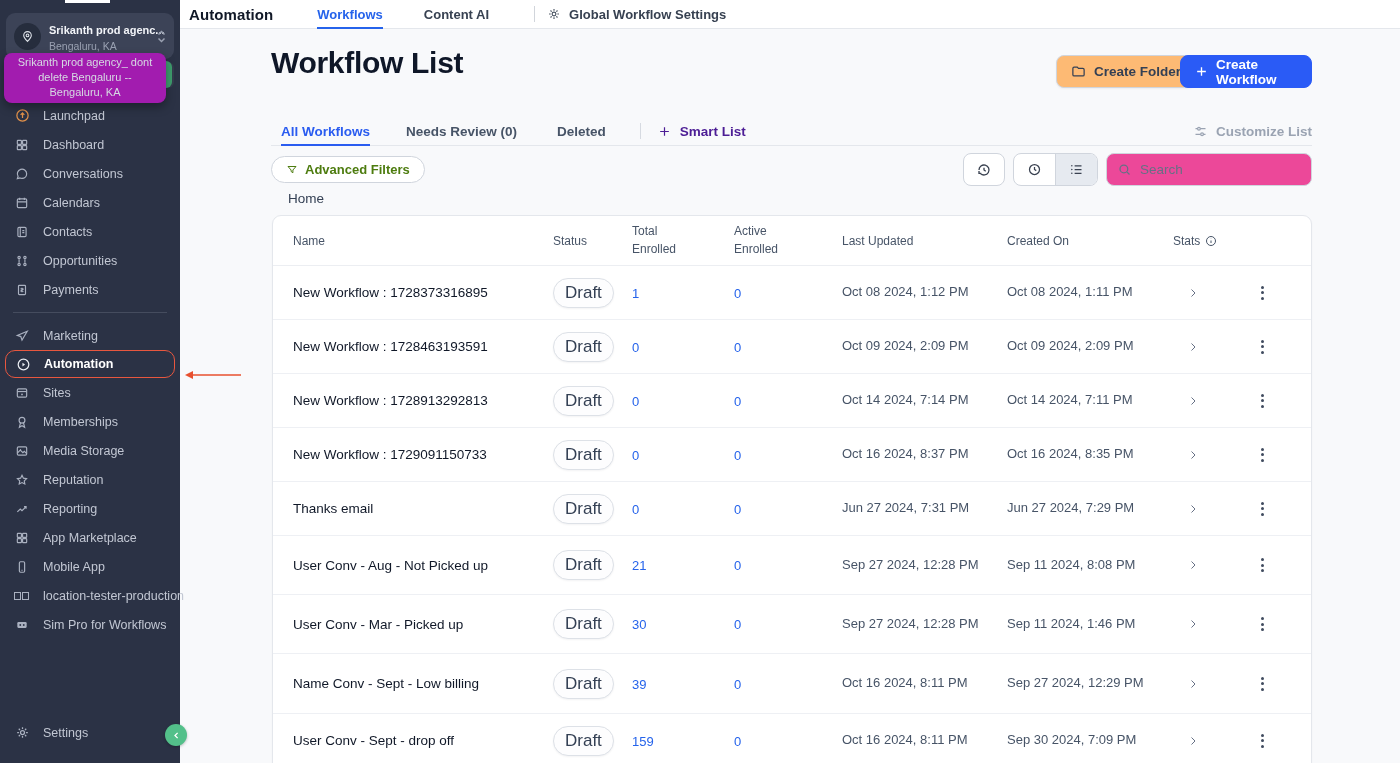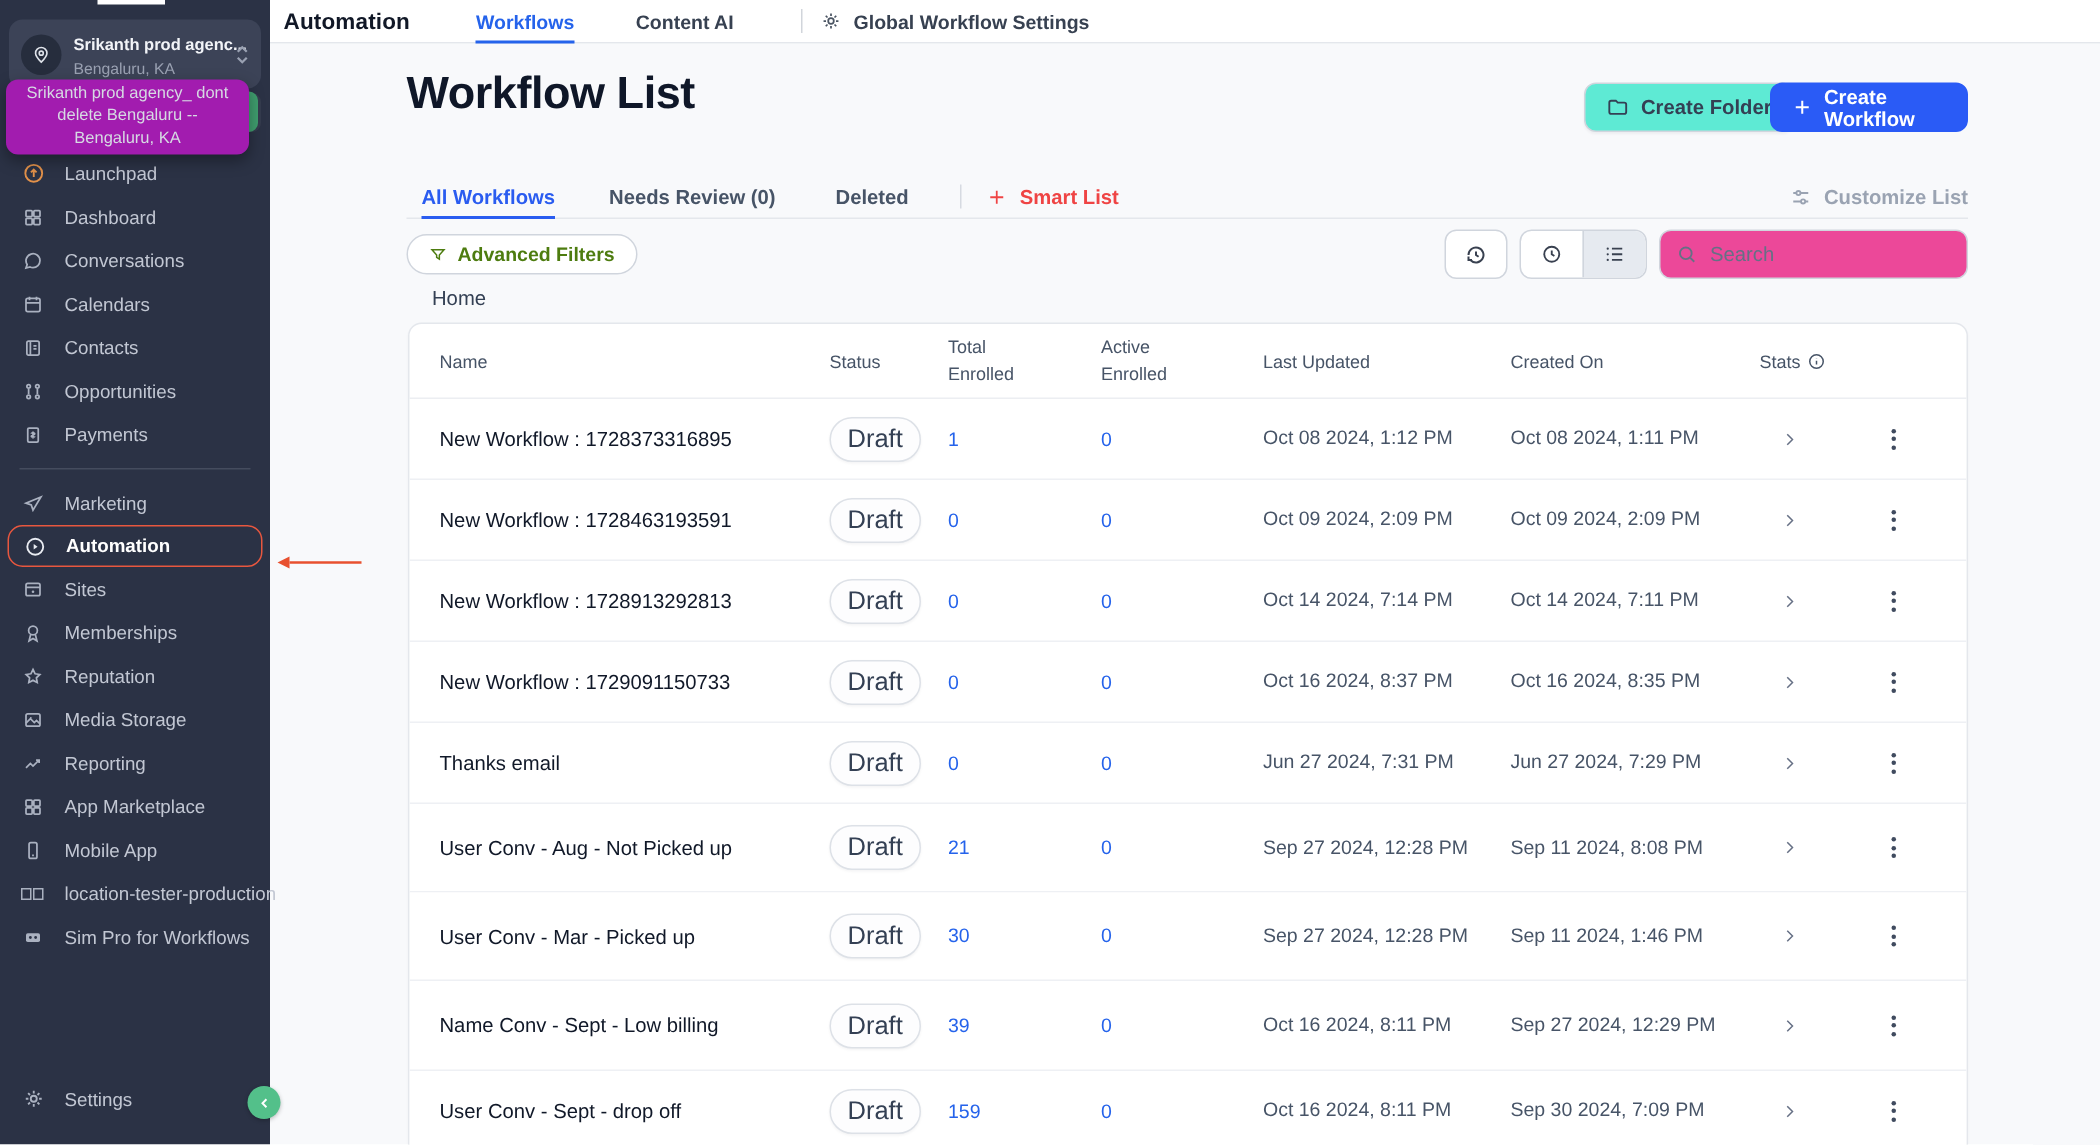--- a/index.html
+++ b/index.html
@@ -63,34 +63,34 @@
     font-weight:600; color:#374151; cursor:pointer; }
   .top-settings .gicon { color:#4b5563; }
 
   
   .content { position:absolute; left:180px; top:29px; width:1220px; height:734px;
     background:#f8f9fb; }
   .page-title { position:absolute; left:91px; top:17px; font-size:30px; font-weight:700;
     color:#0f1728; letter-spacing:-.3px; }
   .btn { display:flex; align-items:center; gap:8px; height:33px; border-radius:8px;
     font-size:13.5px; font-weight:600; cursor:pointer; padding:0 14px; }
-  .btn-folder { position:absolute; left:876px; top:26px; background:#5eead4;
+  .btn-folder { position:absolute; left:876px; top:26px; background:#fdba74;
     border:1px solid #d0d5dd; color:#344054; box-shadow:0 1px 2px rgba(16,24,40,.05); }
   .btn-primary { position:absolute; left:1000px; top:26px; width:132px; justify-content:center;
     background:#2a5bf6; border:1px solid #2a5bf6; color:#fff; }
 
   .list-tabs { position:absolute; left:91px; top:88px; width:1041px; height:29px;
     border-bottom:1px solid #e4e7ec; display:flex; align-items:center; }
   .ltab { font-size:13.5px; font-weight:600; color:#475467; cursor:pointer; height:29px;
     display:flex; align-items:center; }
   .ltab.active { color:#2a5cf0; font-weight:700; border-bottom:2.5px solid #2a5cf0; padding-top:2px; }
   .lt-1 { margin-left:10px; } .lt-2 { margin-left:36px; } .lt-3 { margin-left:40px; }
   .ltab-divider { width:1px; height:16px; background:#d6dae1; margin-left:34px; }
   .smart-list { display:flex; align-items:center; gap:9px; margin-left:17px; font-size:13.5px;
-    font-weight:600; color:#ef4444; cursor:pointer; }
+    font-weight:600; color:#4c1d95; cursor:pointer; }
   .customize { position:absolute; right:0; top:0; height:29px; display:flex; align-items:center;
     gap:8px; font-size:13.5px; font-weight:600; color:#9aa3b2; cursor:pointer; }
 
   .toolbar { position:absolute; left:91px; top:124px; width:1041px; height:33px; }
   .adv-filters { position:absolute; left:0; top:0; height:27px; margin-top:3px; display:flex;
     align-items:center; gap:7px; padding:0 14px; background:#fff; border:1px solid #d0d5dd;
     border-radius:15px; font-size:13px; font-weight:700; color:#4d7c0f; cursor:pointer; }
   .icon-btn { position:absolute; top:0; height:33px; background:#fff; border:1px solid #d0d5dd;
     border-radius:8px; display:flex; align-items:center; justify-content:center; color:#394150;
     cursor:pointer; }
@@ -272,34 +272,34 @@
           <svg width="14" height="14" viewBox="0 0 24 24" fill="none" stroke="currentColor" stroke-width="2">
             <circle cx="12" cy="9" r="5"></circle>
             <path d="M9.5 13.2L7.5 21l4.5-2.6L16.5 21l-2-7.8"></path>
           </svg>
         </span>
       <span>Memberships</span>
     </div>
     <div class="nav-item">
       <span class="nicon">
           <svg width="14" height="14" viewBox="0 0 24 24" fill="none" stroke="currentColor" stroke-width="2">
-            <path d="M12 4l2.4 4.9 5.4.8-3.9 3.8.9 5.4-4.8-2.5-4.8 2.5.9-5.4L4.2 9.7l5.4-.8z"></path>
-          </svg>
-        </span>
-      <span>Reputation</span>
-    </div>
-    <div class="nav-item">
-      <span class="nicon">
-          <svg width="14" height="14" viewBox="0 0 24 24" fill="none" stroke="currentColor" stroke-width="2">
             <rect x="4" y="5" width="16" height="14" rx="2"></rect>
             <path d="M4 15.5l5-5 4.5 4.5 2.5-2.5 4 4"></path>
             <circle cx="9.5" cy="9.5" r="1" fill="currentColor" stroke="none"></circle>
           </svg>
         </span>
       <span>Media Storage</span>
+    </div>
+    <div class="nav-item">
+      <span class="nicon">
+          <svg width="14" height="14" viewBox="0 0 24 24" fill="none" stroke="currentColor" stroke-width="2">
+            <path d="M12 4l2.4 4.9 5.4.8-3.9 3.8.9 5.4-4.8-2.5-4.8 2.5.9-5.4L4.2 9.7l5.4-.8z"></path>
+          </svg>
+        </span>
+      <span>Reputation</span>
     </div>
     <div class="nav-item">
       <span class="nicon">
           <svg width="14" height="14" viewBox="0 0 24 24" fill="none" stroke="currentColor" stroke-width="2">
             <path d="M4 17l5-5 3 3 7-7M15.5 8H19v3.5"></path>
           </svg>
         </span>
       <span>Reporting</span>
     </div>
     <div class="nav-item">

